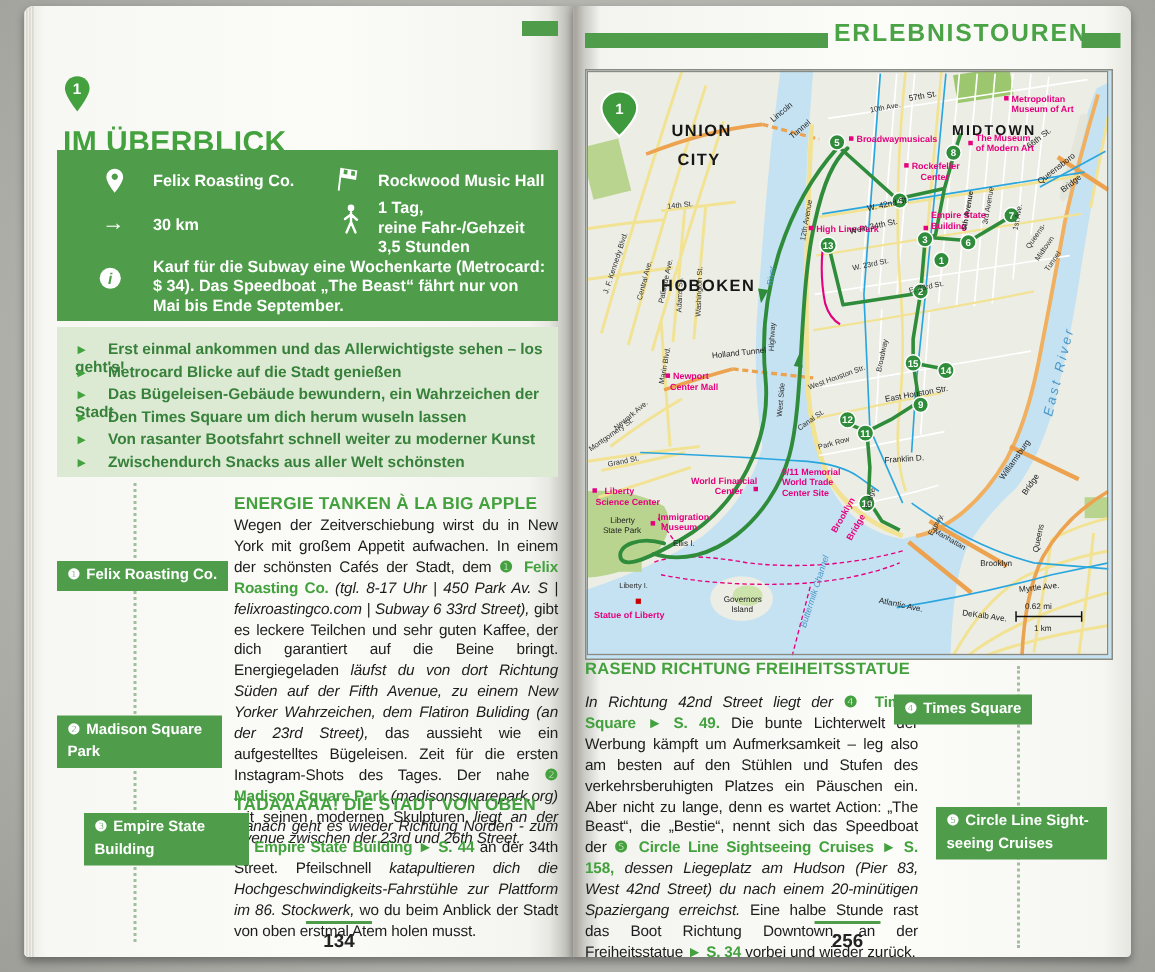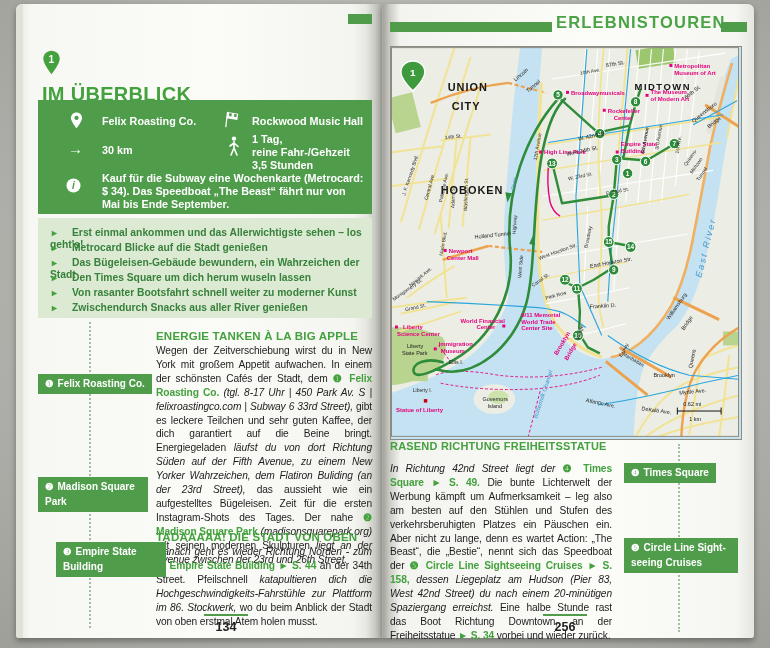--- a/index.html
+++ b/index.html
@@ -113,21 +113,21 @@
     </div>
     <div class="cell" style="left:64px;top:72px;width:262px;line-height:13px;font-weight:bold;">Kauf für die Subway eine Wochenkarte (Metrocard: $ 34). Das Speedboat „The Beast“ fährt nur von Mai bis Ende September.</div>
   </div>
 
   <div class="bullets">
     <div class="row" style="top:9px;"><span class="bar">►</span><span>Erst einmal ankommen und das Allerwichtigste sehen – los geht's!</span></div>
     <div class="row" style="top:24px;"><span class="bar">►</span><span>Metrocard Blicke auf die Stadt genießen</span></div>
     <div class="row" style="top:39px;"><span class="bar">►</span><span>Das Bügeleisen-Gebäude bewundern, ein Wahrzeichen der Stadt</span></div>
     <div class="row" style="top:54px;"><span class="bar">►</span><span>Den Times Square um dich herum wuseln lassen</span></div>
     <div class="row" style="top:69px;"><span class="bar">►</span><span>Von rasanter Bootsfahrt schnell weiter zu moderner Kunst</span></div>
-    <div class="row" style="top:84px;"><span class="bar">►</span><span>Zwischendurch Snacks aus aller River genießen</span></div>
+    <div class="row" style="top:84px;"><span class="bar">►</span><span>Zwischendurch Snacks aus aller Welt schönsten</span></div>
   </div>
 
   <div class="dotline" style="left:89px;top:322px;height:306px;"></div>
 
   <div class="h-green" style="left:156px;top:330px;">ENERGIE TANKEN À LA BIG APPLE</div>
   <p class="bodycol" style="left:156px;top:334px;width:216px;margin:0;padding-top:10px;">
     <span>Wegen der Zeitverschiebung wirst du in New York mit großem Appetit aufwachen. In einem der schönsten Cafés der Stadt, dem </span><span class="t-g">❶ Felix Roasting Co.</span><span class="t-i"> (tgl. 8-17 Uhr | 450 Park Av. S | felixroastingco.com | Subway 6 33rd Street),</span><span> gibt es leckere Teilchen und sehr guten Kaffee, der dich garantiert auf die Beine bringt. Energiegeladen </span><span class="t-i">läufst du von dort Richtung Süden auf der Fifth Avenue, zu einem New Yorker Wahrzeichen, dem Flatiron Buliding (an der 23rd Street),</span><span> das aussieht wie ein aufgestelltes Bügeleisen. Zeit für die ersten Instagram-Shots des Tages. Der nahe </span><span class="t-g">❷ Madison Square Park</span><span class="t-i"> (madisonsquarepark.org)</span><span> mit seinen modernen Skulpturen </span><span class="t-i">liegt an der Avenue zwischen der 23rd und 26th Street.</span>
   </p>
   <div class="h-green" style="left:156px;top:531px;">TADAAAAA! DIE STADT VON OBEN</div>
   <p class="bodycol" style="left:156px;top:535px;width:216px;margin:0;padding-top:10px;">
@@ -454,21 +454,21 @@
   </svg>
   </div>
 
   <div class="dotline" style="left:678px;top:444px;height:188px;"></div>
 
   <div class="h-green" style="left:390px;top:440px;font-size:11px;">RASEND RICHTUNG FREIHEITSSTATUE</div>
   <p class="bodycol" style="left:390px;top:452px;width:222px;margin:0;padding-top:10px;">
     <span class="t-i">In Richtung 42nd Street liegt der </span><span class="t-g">❹ Times Square ► S. 49.</span><span> Die bunte Lichterwelt der Werbung kämpft um Aufmerksamkeit – leg also am besten auf den Stühlen und Stufen des verkehrsberuhigten Platzes ein Päuschen ein. Aber nicht zu lange, denn es wartet Action: „The Beast“, die „Bestie“, nennt sich das Speedboat der </span><span class="t-g">❺ Circle Line Sightseeing Cruises ► S. 158,</span><span class="t-i"> dessen Liegeplatz am Hudson (Pier 83, West 42nd Street) du nach einem 20-minütigen Spaziergang erreichst.</span><span> Eine halbe Stunde rast das Boot Richtung Downtown, an der Freiheitsstatue </span><span class="t-g">► S. 34</span><span> vorbei und wieder zurück.</span>
   </p>
 
-  <div class="mlabel" style="left:624px;top:463px;white-space:nowrap;">
+  <div class="mlabel" style="left:596px;top:463px;white-space:nowrap;">
     <span class="mnum">❹</span><span>Times Square</span>
   </div>
   <div class="mlabel" style="left:624px;top:538px;width:100px;">
     <span class="mnum">❺</span><span>Circle Line Sight-seeing Cruises</span>
   </div>
 
   <div class="pagefoot" style="left:535px;top:614px;">
     <span class="rule"></span>
     <span>256</span>
   </div>

